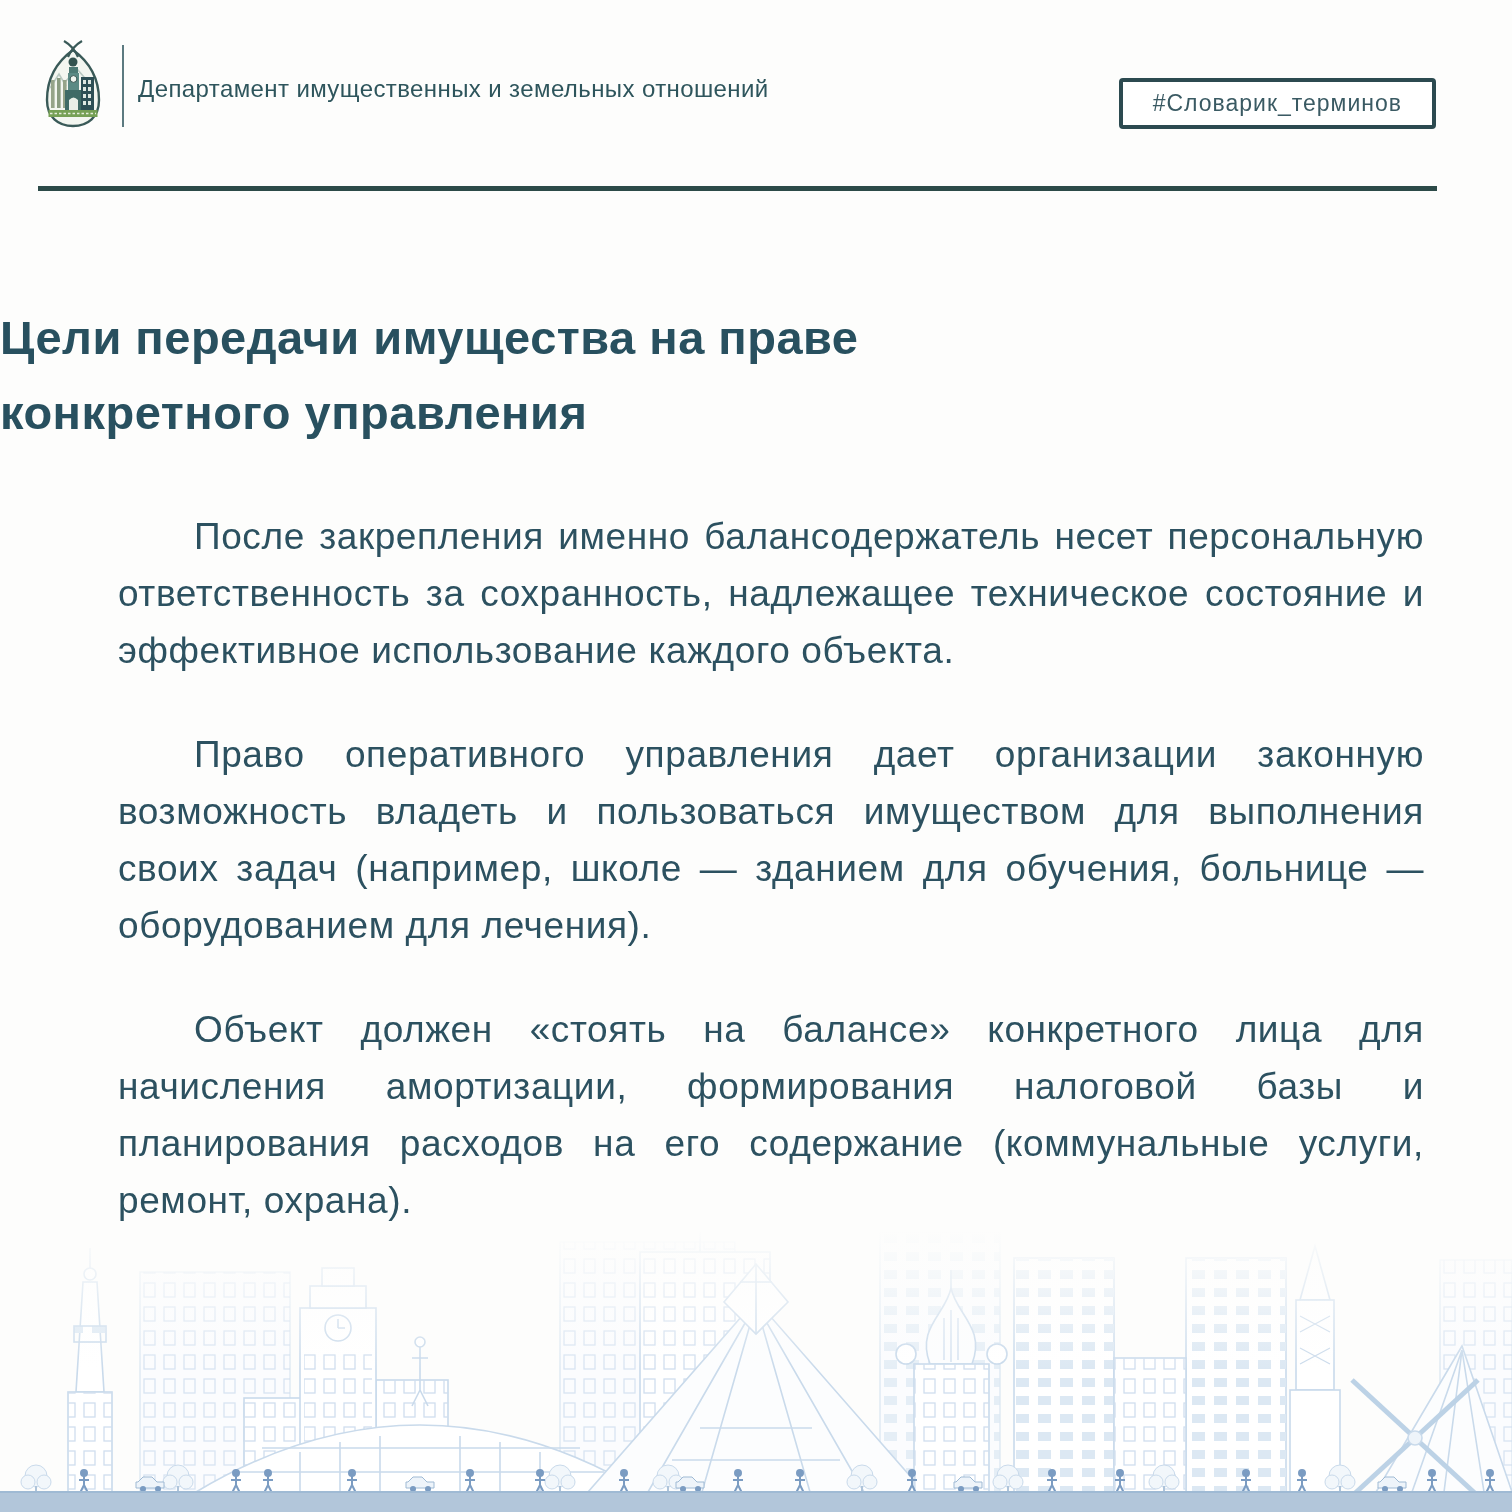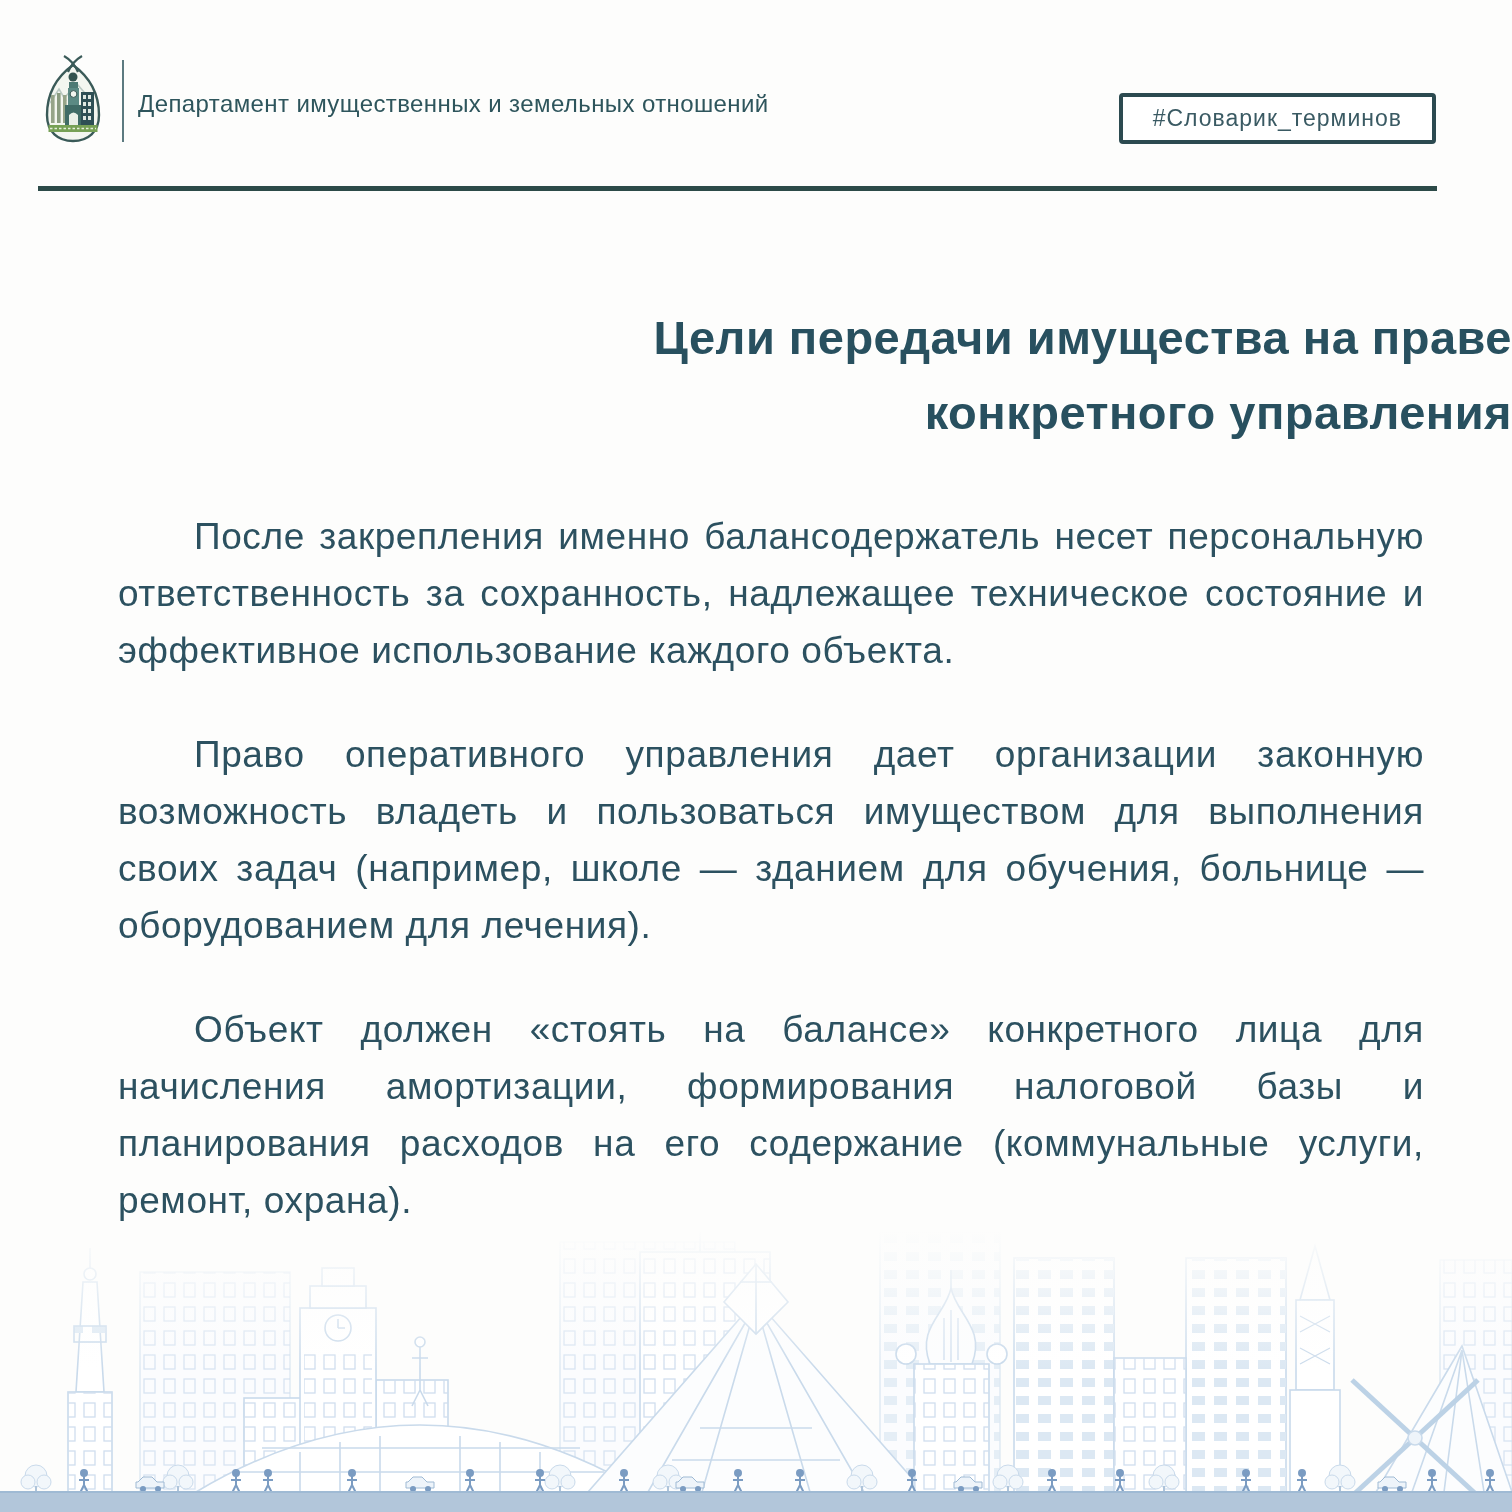--- a/index.html
+++ b/index.html
@@ -5,32 +5,32 @@
   :root{
     --text:#2c5160; --accent:#2c4a50; --band:#b2c6da;
     --sky-stroke:#c9daeb; --sky-far:#dde8f3; --people:#7b9cc2; --bg:#fdfdfc;
   }
   *{margin:0;padding:0;box-sizing:border-box;}
   html,body{width:1512px;height:1512px;}
   body{font-family:"Liberation Sans", sans-serif; background:var(--bg); color:var(--text);}
   .page{position:relative;width:1512px;height:1512px;overflow:hidden;background:var(--bg);}
 
   
-  .header{position:absolute;top:55px;left:38px;right:76px;display:flex;justify-content:space-between;align-items:flex-start;z-index:2;gap:18px;}
+  .header{position:absolute;top:40px;left:38px;right:76px;display:flex;justify-content:space-between;align-items:flex-start;z-index:2;gap:18px;}
   .header-left{display:flex;align-items:center;gap:14px;}
   .logo-svg{width:70px;height:92px;display:block;}
   .v-divider{width:2px;height:82px;background:#5c7a80;}
   .org-name{font-size:24px;line-height:27px;letter-spacing:.4px;color:#2e555c;padding-top:4px;}
   .hashtag-badge{margin-top:38px;border:4px solid var(--accent);border-radius:4px;padding:8px 30px;font-size:23px;letter-spacing:1px;color:#3a5a63;background:#fff;}
 
   .rule{position:absolute;top:186px;left:38px;width:1399px;height:5px;background:#2c4a48;z-index:2;}
 
   
   .main{position:absolute;top:300px;left:0;right:0;z-index:1;}
-  .title{font-size:47px;line-height:75px;font-weight:bold;text-align:right;color:#28505f;letter-spacing:.5px;margin-bottom:58px;}
+  .title{font-size:47px;line-height:75px;font-weight:bold;text-align:left;color:#28505f;letter-spacing:.5px;margin-bottom:58px;}
   .title span{display:block;}
   .para{font-size:37px;line-height:57px;letter-spacing:.6px;text-align:justify;text-indent:76px;color:var(--text);
         margin:0 88px 47px 118px;}
 
   
   .footer{position:absolute;left:0;bottom:0;width:1512px;height:282px;z-index:0;}
   .skyline{width:1512px;height:282px;display:block;}
   .band{fill:var(--band);}
 </style>
 </head>

